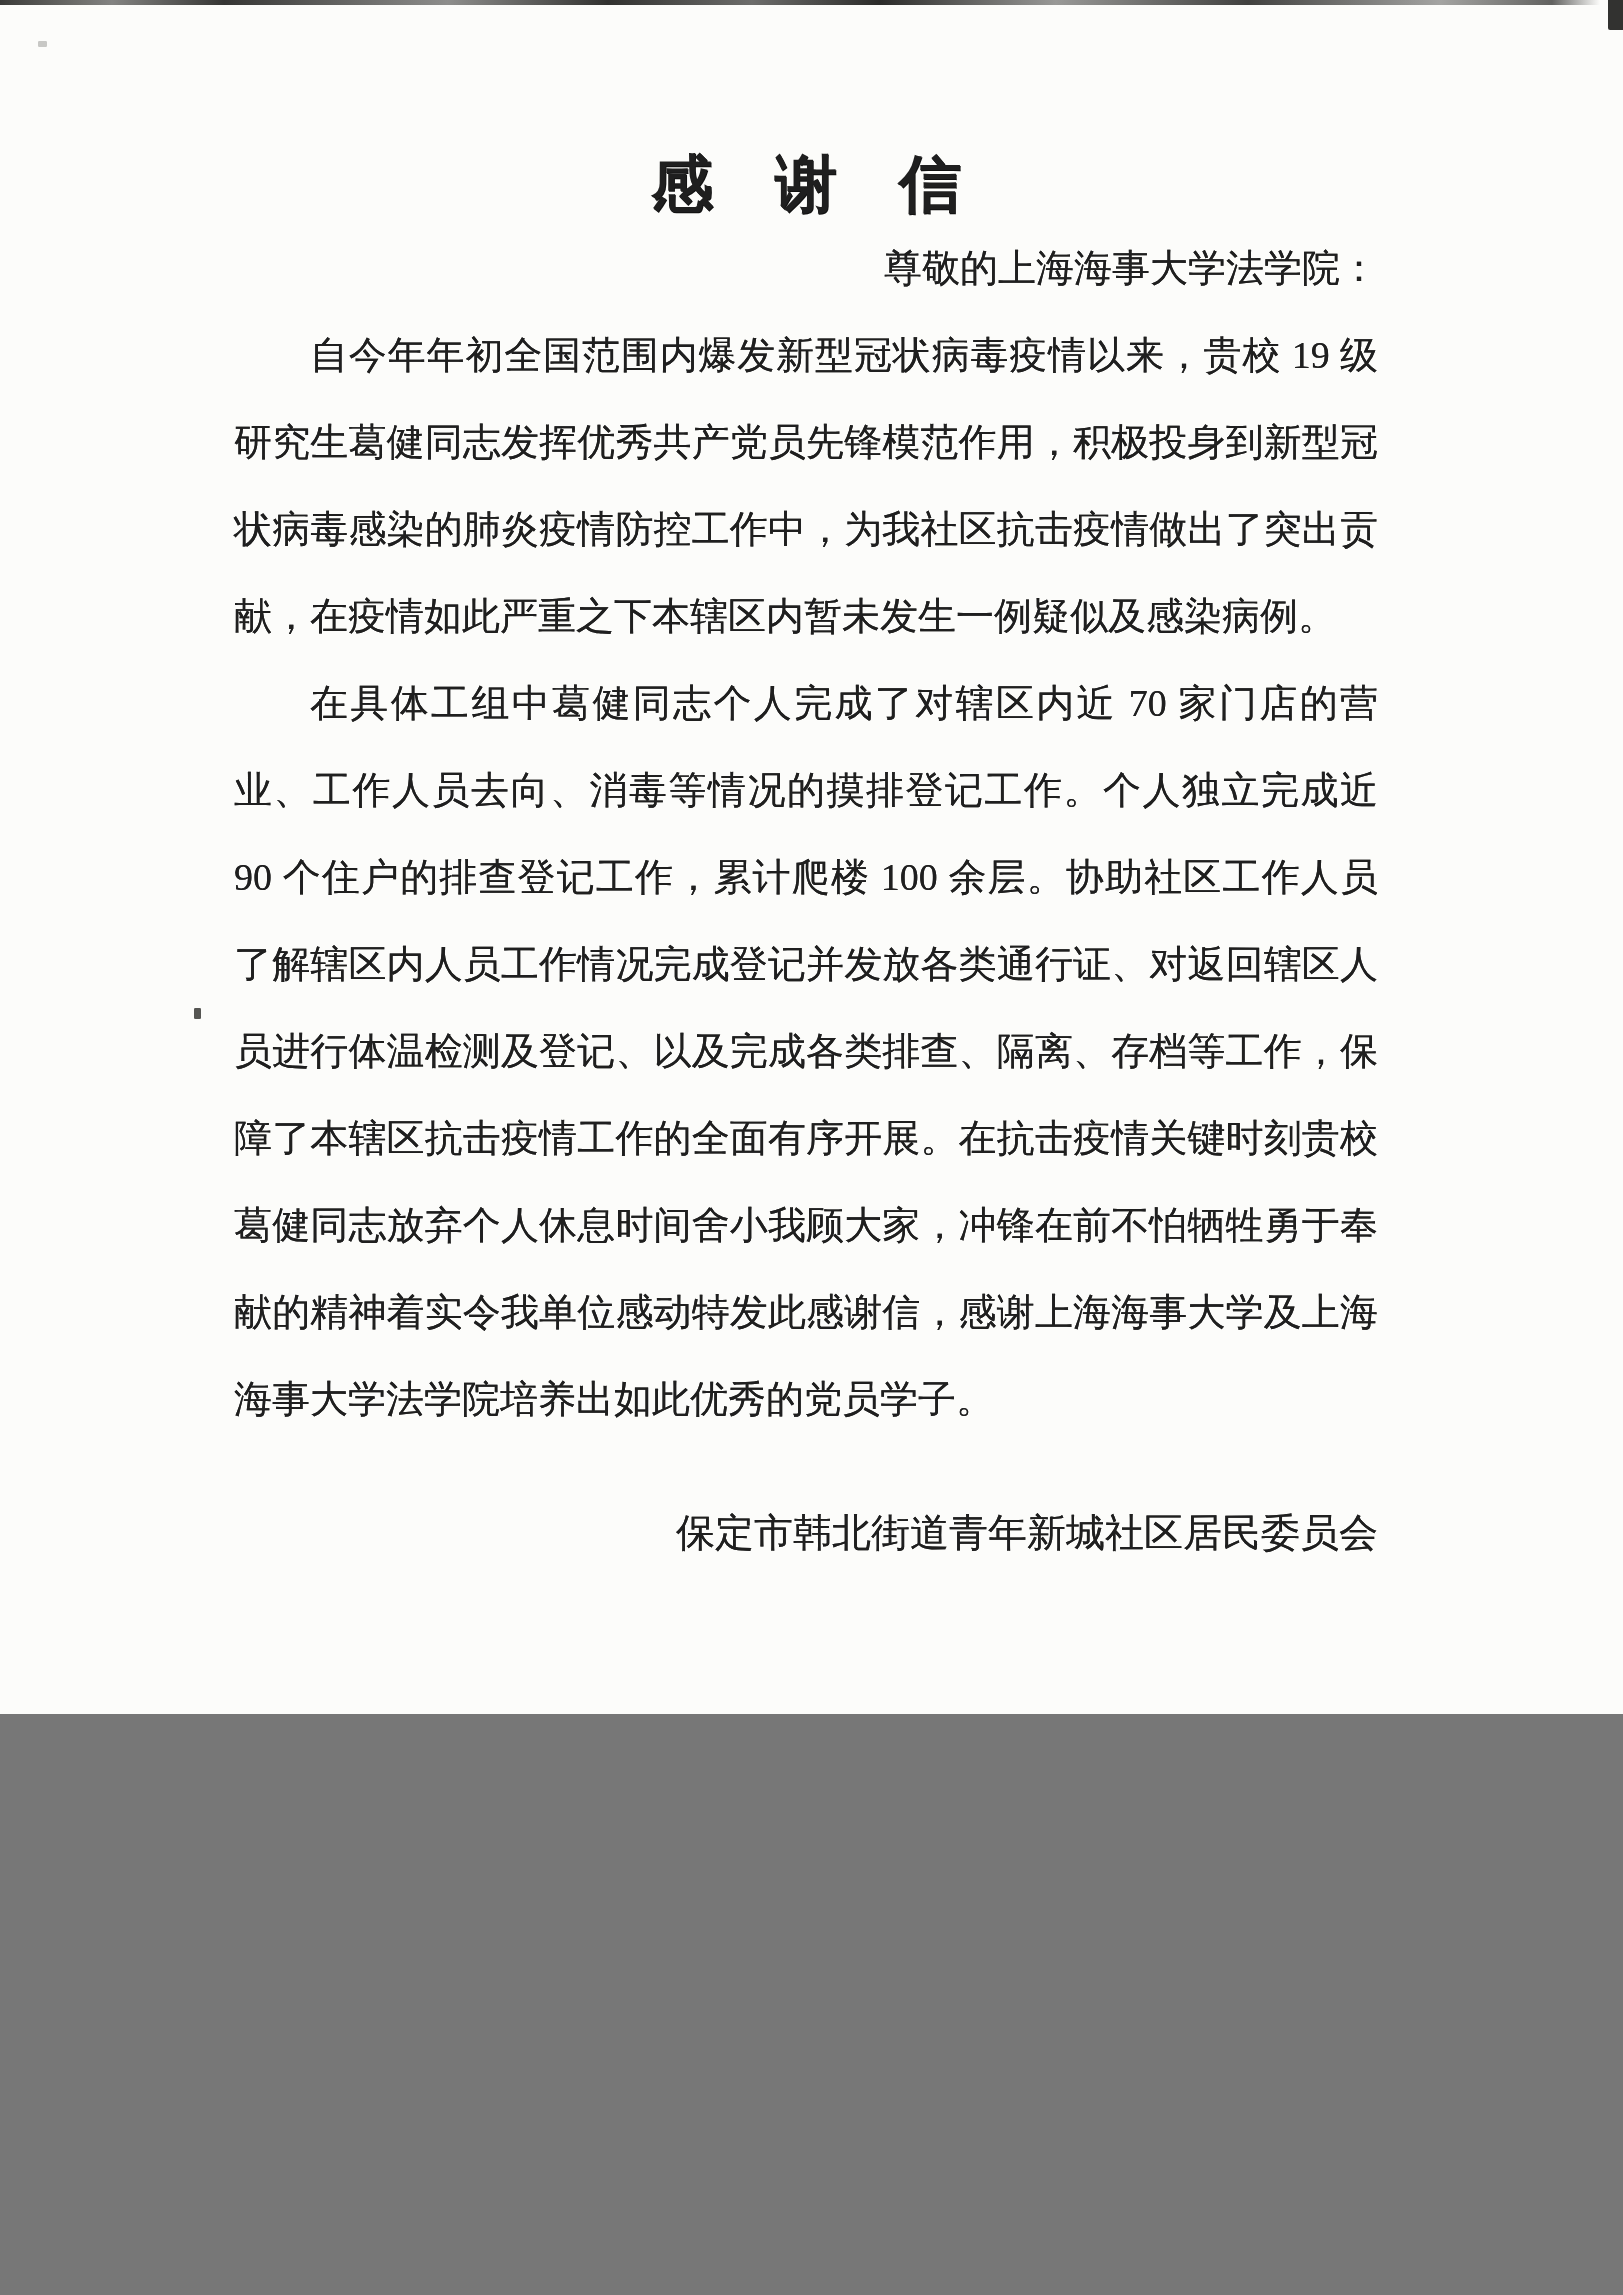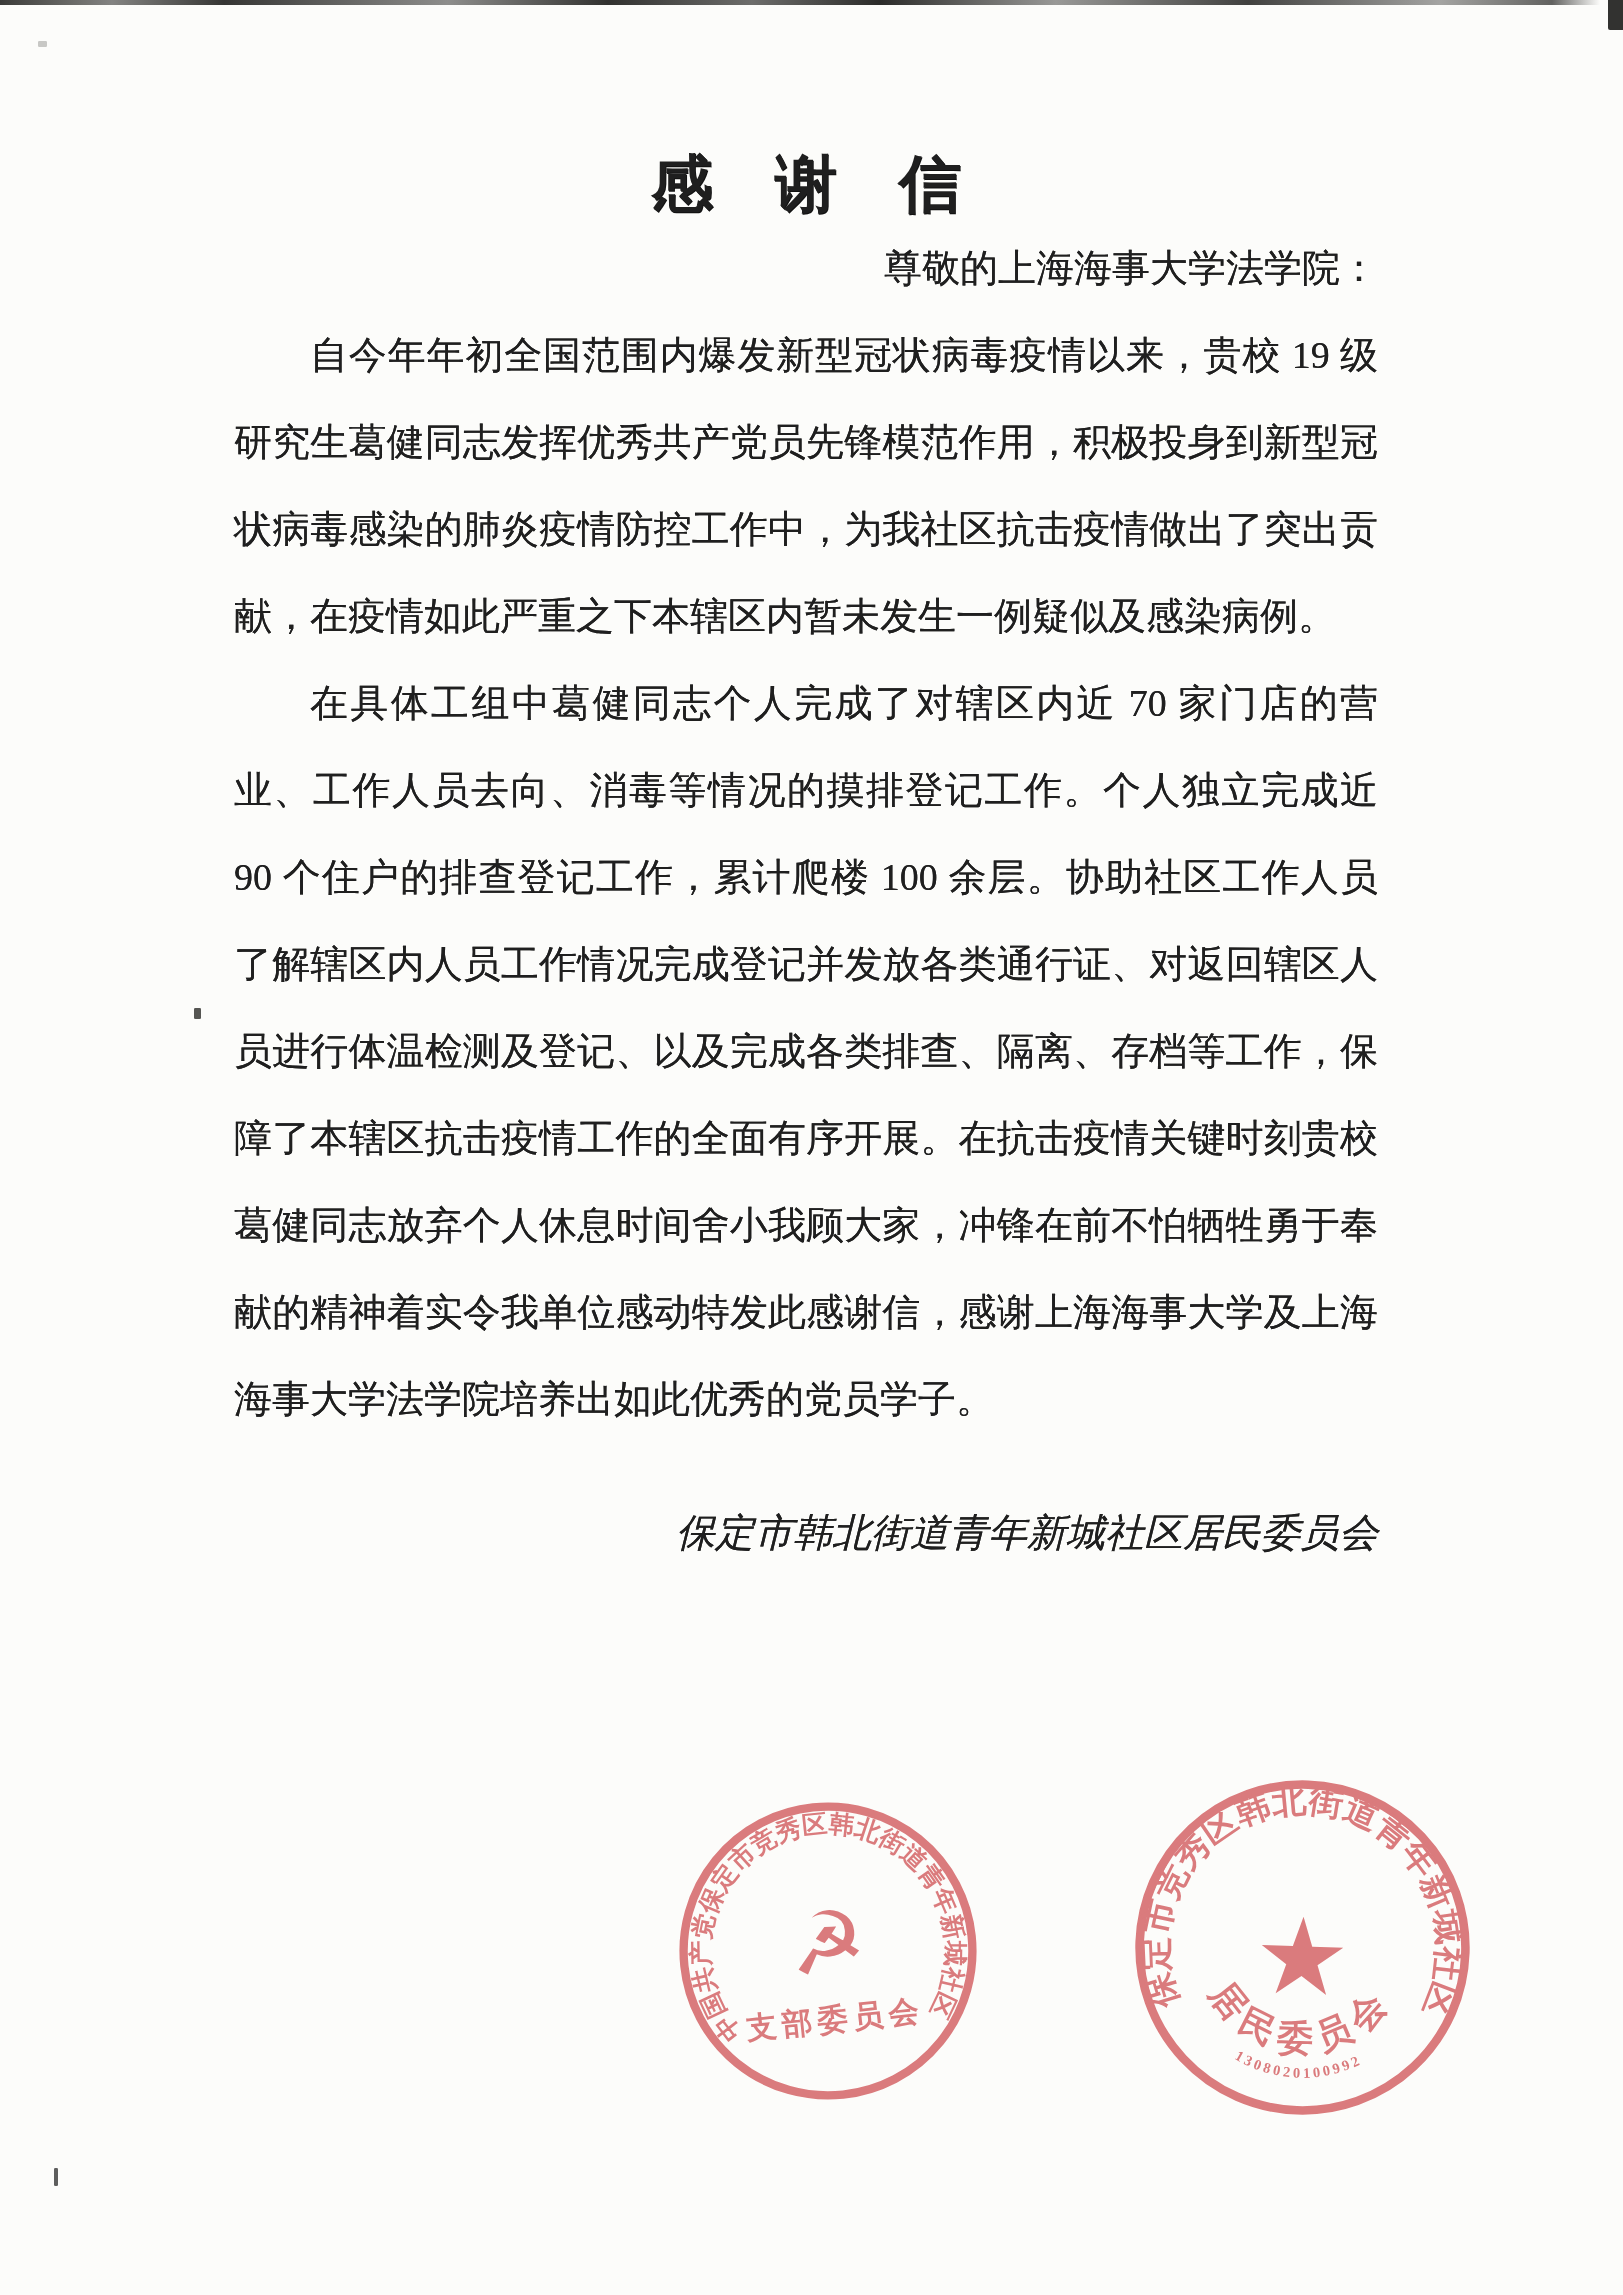--- a/index.html
+++ b/index.html
@@ -1,18 +1,18 @@
 <!DOCTYPE html>
 <html lang="zh" style="--stamp_red: #d96a6d; --ink: #1f1f1f; --paper: #fcfcfa;font-size:10.5px"><head>
 <meta charset="utf-8">
 <style>
   html,body{margin:0;padding:0;background:#777;}
   .page{
     position:relative;
-    width:1624px;height:2295px;
+    width:1624px;height:1714px;
     margin:0 auto;
     background:#fcfcfa;
     overflow:hidden;
     font-family:"Liberation Serif","DejaVu Serif",serif;
     color:var(--ink,#1f1f1f);
   }
   
   .top-edge{
     position:absolute;top:0;left:0;width:1600px;height:5.2px;
     background:linear-gradient(90deg,
@@ -42,21 +42,21 @@
     margin:143px 0 0 0;
     font-size:62px;line-height:82px;
     font-weight:bold;
     text-align:center;
     letter-spacing:1em;
     text-indent:1em;
     text-shadow:0.7px 0.7px 0 #111;
   }
   .salutation{margin:0;text-align:right;}
   .paragraphs p{margin:0;text-indent:2em;text-align:justify;text-justify:inter-ideograph;font-family:Liberation Serif, serif;}
-  .signatures{margin-top:46px;text-align:right;font-size:39px;line-height:87px;font-style:italic;}
+  .signatures{margin-top:46px;text-align:right;font-size:39px;line-height:87px;}
   .signatures div{white-space:nowrap;}
 
   
   .stamp{
     position:absolute;
     mix-blend-mode:multiply;
     opacity:.88;
   }
   .stamp svg{display:block;width:100%;height:100%;}
   .stamp-left{left:676px;top:1799px;width:304px;height:304px;transform:rotate(-6deg);}

